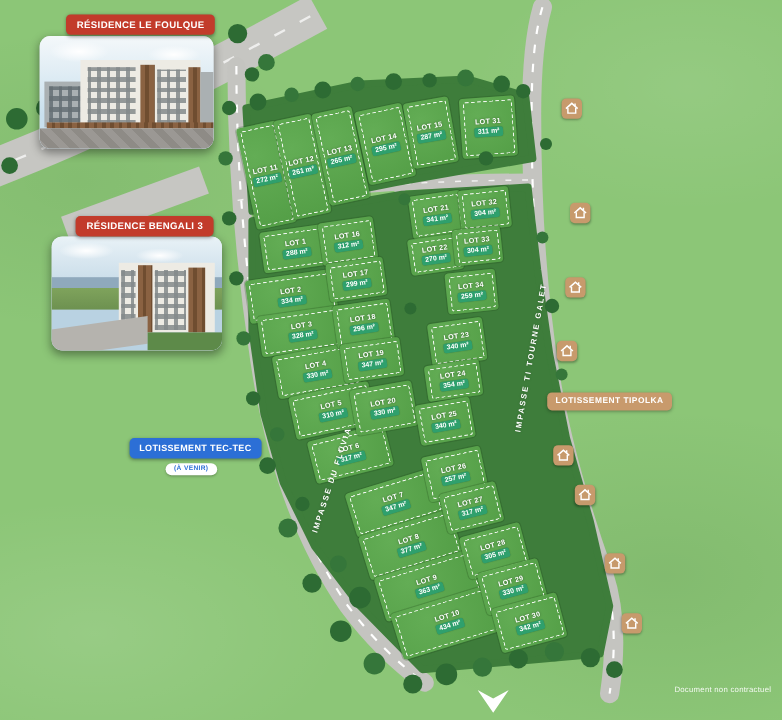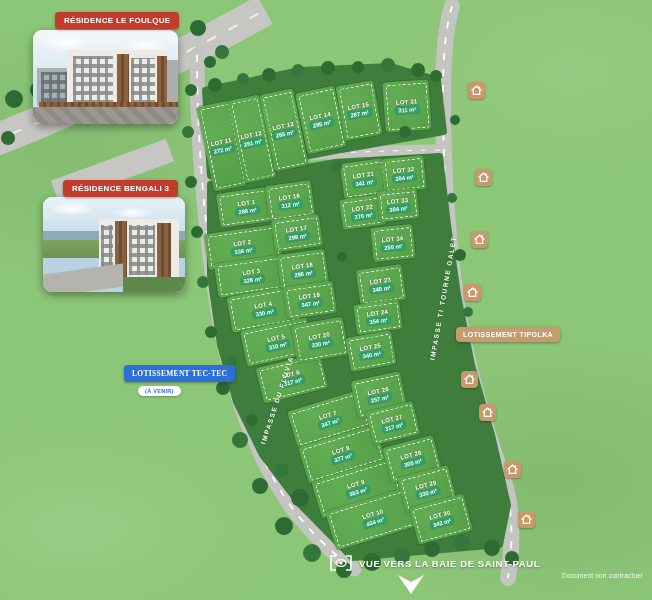--- a/index.html
+++ b/index.html
@@ -413,21 +413,21 @@
     <div class="bldg" style="left:56px;top:22px;width:80px;height:58px;"></div>
     <div class="slat" style="left:72px;top:24px;width:12px;height:56px;"></div>
     <div class="win" style="left:58px;top:28px;width:12px;height:50px;"></div>
     <div class="win" style="left:86px;top:28px;width:26px;height:50px;"></div>
     <div class="slat" style="left:114px;top:26px;width:14px;height:54px;"></div>
     <div class="roadfg" style="left:0;top:72px;width:80px;height:23px;transform:skewY(-8deg);"></div>
     <div style="position:absolute;left:80px;top:80px;width:62px;height:15px;background:#5d8a49;"></div>
   </div>
   <div class="badge red" style="left:63px;top:180px;">RÉSIDENCE BENGALI 3</div>
 
-  <div class="badge blue" style="left:124px;top:365px;font-family:Liberation Serif, serif;">LOTISSEMENT TEC-TEC</div>
+  <div class="badge blue" style="left:108px;top:365px;">LOTISSEMENT TEC-TEC</div>
   <div class="pill-white" style="left:138px;top:386px;">(À VENIR)</div>
 
   <div class="badge tan" style="left:456px;top:327px;">LOTISSEMENT TIPOLKA</div>
 
   <div id="marks-layer">
     <div class="house" style="left: 467.5px; top: 81.5px;">
       <svg width="13" height="13" viewBox="0 0 24 24">
         <polyline points="3,12 12,4 21,12" stroke="#fff" stroke-width="2.4" fill="none"></polyline>
         <path d="M6,11 v8 h12 v-8" stroke="#fff" stroke-width="2.2" fill="none"></path>
         <line x1="17" y1="4" x2="17" y2="8" stroke="#fff" stroke-width="2.2"></line>
@@ -484,26 +484,18 @@
 
     <div class="house" style="left: 517.5px; top: 510.5px;">
       <svg width="13" height="13" viewBox="0 0 24 24">
         <polyline points="3,12 12,4 21,12" stroke="#fff" stroke-width="2.4" fill="none"></polyline>
         <path d="M6,11 v8 h12 v-8" stroke="#fff" stroke-width="2.2" fill="none"></path>
         <line x1="17" y1="4" x2="17" y2="8" stroke="#fff" stroke-width="2.2"></line>
       </svg>
     </div>
   </div>
 
-  <div class="view-caption" style="left:330px;top:555px;">
-    <svg width="22" height="16" viewBox="0 0 22 16">
-      <path d="M6,1 H1 V15 H6 M16,1 H21 V15 H16" stroke="#fff" stroke-width="1.6" fill="none"></path>
-      <ellipse cx="11" cy="8" rx="5" ry="3.4" stroke="#fff" stroke-width="1.3" fill="none"></ellipse>
-      <circle cx="11" cy="8" r="1.5" fill="#fff"></circle>
-    </svg>
-    <span>VUE VERS LA BAIE DE SAINT-PAUL</span>
-  </div>
   <svg class="down-arrow" style="left:398px;top:575px;" width="26" height="20" viewBox="0 0 26 20">
     <polygon points="0,0 13,7 26,0 13,19" fill="#ffffff"></polygon>
   </svg>
   <div class="disclaimer" style="left:562px;top:572px;">Document non contractuel</div>
 
 </div>
 
 </body></html>

